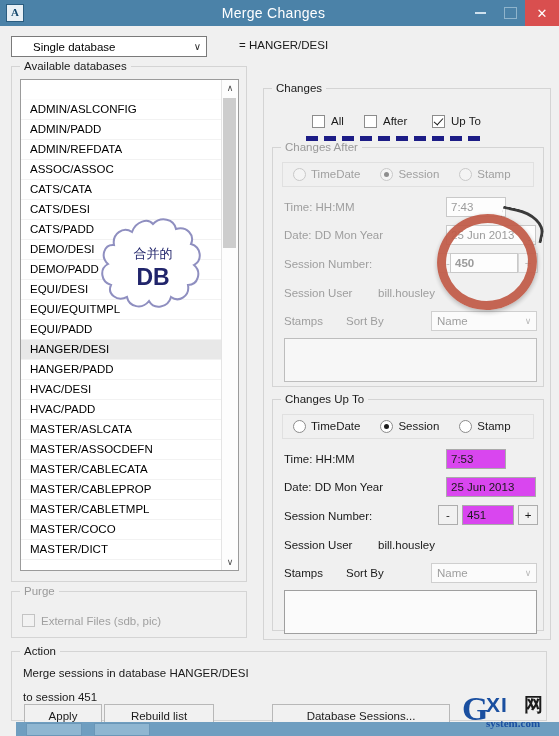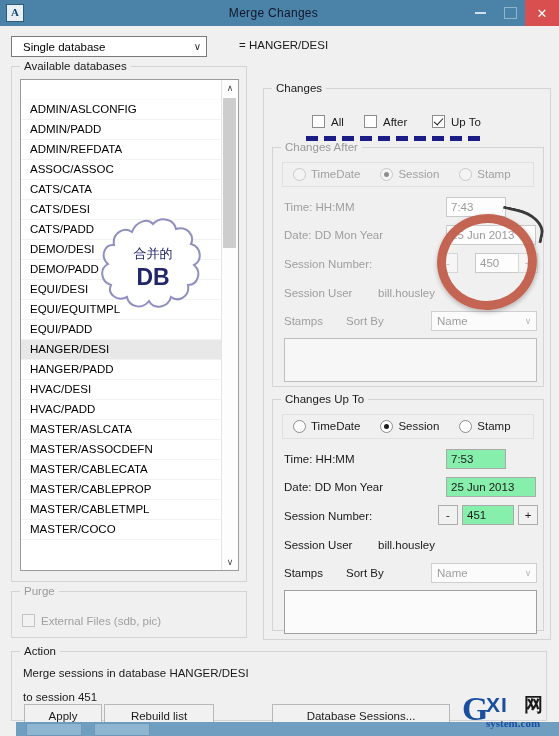--- a/index.html
+++ b/index.html
@@ -33,22 +33,22 @@
     border: 1px solid #2a5d80;
     background: #e8f0f6;
     color: #14486e;
     font-size: 11px; font-weight: bold;
     line-height: 14px; text-align: center;
     font-family: "Liberation Serif", serif;
   }
   .title-text {
     position: absolute; left: 0; right: 12px;
     text-align: center;
-    color: #0f172a;
-    font-size: 12px;
+    color: #ffffff;
+    font-size: 14px;
     letter-spacing: .3px;
   }
   .win-controls {
     position: absolute; right: 0; top: 0;
     height: 26px; display: flex; align-items: stretch;
   }
   .win-btn {
     width: 30px;
     display: flex; align-items: center; justify-content: center;
     color: #dce9f2; font-size: 13px;
@@ -68,21 +68,21 @@
   
   .combo-row { position: absolute; left: 11px; top: 10px; width: 540px; height: 24px; }
   .combo {
     position: absolute; left: 0; top: 0;
     width: 196px; height: 21px;
     background: #ffffff;
     border: 1px solid #7a7a7a;
     display: flex; align-items: center;
     box-sizing: border-box;
   }
-  .combo .label { font-size: 11.5px; color: #000; padding-left: 11px; flex: 1; }
+  .combo .label { font-size: 11.5px; color: #000; padding-left: 21px; flex: 1; }
   .combo .arrow { width: 17px; text-align: center; font-size: 10px; color: #2b2b2b; }
   .eq-text {
     position: absolute; left: 228px; top: 3px;
     font-size: 11.5px; color: #1a1a1a;
   }
 
   
   .group {
     position: absolute;
     border: 1px solid #d4d4d4;
@@ -176,21 +176,21 @@
   .chk-lbl { font-size: 11.5px; margin-left: 6px; color: #1a1a1a; }
   .chk-lbl.dis { color: #a0a0a0; }
 
   
   #grp-action { left: 11px; top: 625px; width: 536px; height: 70px; }
   .action-line { position: absolute; left: 11px; font-size: 11.5px; color: #1a1a1a; }
 
   
   #grp-changes { left: 263px; top: 62px; width: 288px; height: 552px; }
 
-  .chk-inline { position: absolute; display: flex; align-items: center; }
+  .chk-inline { position: absolute; display: flex; }
 
   .dashline {
     position: absolute; left: 306px; top: 110px;
     width: 178px; height: 5px;
     background: repeating-linear-gradient(to right,
       #1c1c86 0px, #1c1c86 12px, rgba(0,0,0,0) 12px, rgba(0,0,0,0) 18px);
   }
 
   
   .subgroup {
@@ -225,21 +225,21 @@
     background: #1d1d1d;
   }
   .radio.on.dis::after { background: #8e8e8e; }
   .radio-lbl { font-size: 11.5px; margin-left: 5px; color: #1a1a1a; }
   .radio-lbl.dis { color: #a0a0a0; }
 
   .fld-lbl { position: absolute; font-size: 11.5px; color: #1a1a1a; }
   .fld-lbl.dis { color: #9e9e9e; }
   .textbox {
     position: absolute;
-    background: #86efac;
+    background: #d946ef;
     border: 1px solid #aaaaaa;
     box-sizing: border-box;
     font-size: 11.5px; color: #1a1a1a;
     padding-left: 4px;
     line-height: 18px;
     white-space: nowrap; overflow: hidden;
   }
   .textbox.dis { color: #9b9b9b; border-color: #c9c9c9; background: #fdfdfd; }
   .spinbtn {
     position: absolute;
@@ -400,20 +400,21 @@
             <div class="list-item selected">HANGER/DESI</div>
             <div class="list-item">HANGER/PADD</div>
             <div class="list-item">HVAC/DESI</div>
             <div class="list-item">HVAC/PADD</div>
             <div class="list-item">MASTER/ASLCATA</div>
             <div class="list-item">MASTER/ASSOCDEFN</div>
             <div class="list-item">MASTER/CABLECATA</div>
             <div class="list-item">MASTER/CABLEPROP</div>
             <div class="list-item">MASTER/CABLETMPL</div>
             <div class="list-item">MASTER/COCO</div>
+            <div class="list-item">MASTER/DICT</div>
           </div>
         <div class="vscroll">
           <div class="arrow-up">∧</div>
           <div class="thumb"></div>
           <div class="arrow-dn">∨</div>
         </div>
       </div>
     </div>
 
     <div class="cloud">
@@ -476,21 +477,21 @@
         </div>
 
         <div class="fld-lbl dis" style="left:11px; top:53px;">Time: HH:MM</div>
         <div class="textbox dis" style="left:173px; top:49px; width:60px; height:20px;">7:43</div>
 
         <div class="fld-lbl dis" style="left:11px; top:81px;">Date: DD Mon Year</div>
         <div class="textbox dis" style="left:173px; top:77px; width:90px; height:20px;">25 Jun 2013</div>
 
         <div class="fld-lbl dis" style="left:11px; top:110px;">Session Number:</div>
         <div class="spinbtn dis" style="left:165px; top:105px; width:20px; height:20px;">-</div>
-        <div class="textbox dis" style="left:202px; top:105px; width:52px; height:20px;">450</div>
+        <div class="textbox dis" style="left:177px; top:105px; width:68px; height:20px;font-weight:bold;">450</div>
         <div class="spinbtn dis" style="left:245px; top:105px; width:20px; height:20px;">+</div>
 
         <div class="fld-lbl dis" style="left:11px; top:139px;">Session User</div>
         <div class="static-val dis" style="left:105px; top:139px;">bill.housley</div>
 
         <div class="fld-lbl dis" style="left:11px; top:167px;">Stamps</div>
         <div class="fld-lbl dis" style="left:73px; top:167px;">Sort By</div>
         <div class="combo-sm dis" style="left:158px; top:163px; width:106px; height:20px;">
           <span class="label">Name</span>
           <span class="arrow">∨</span>

